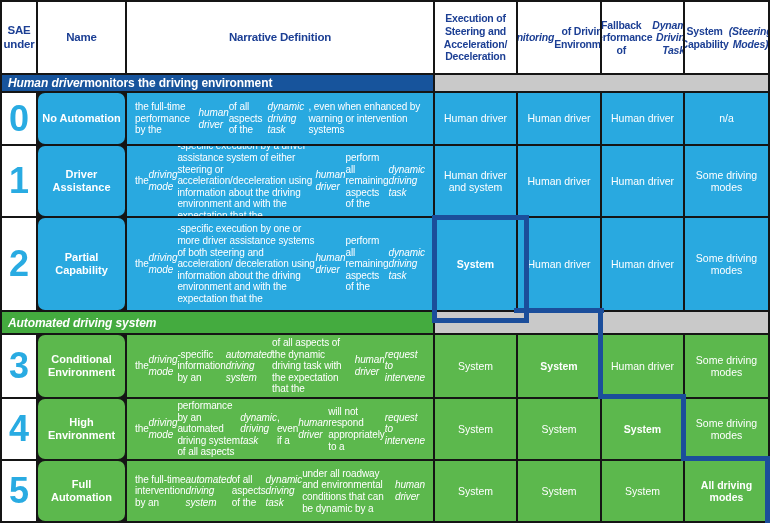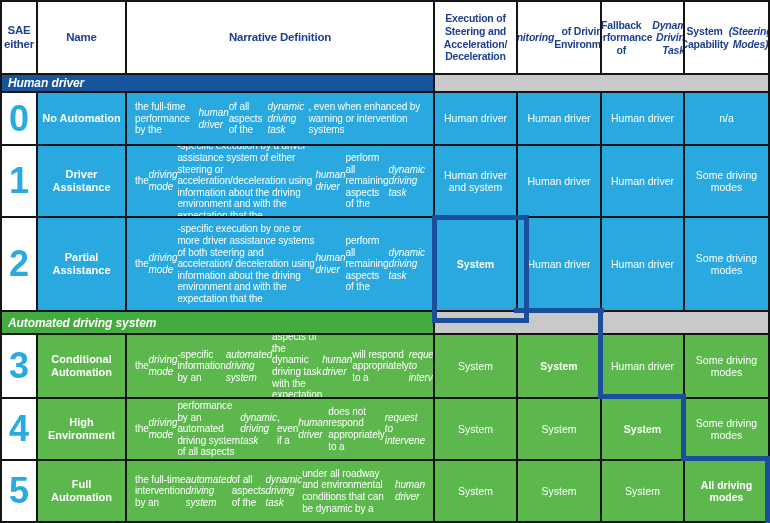--- a/index.html
+++ b/index.html
@@ -18,61 +18,62 @@
   .cell{background:#fff;display:flex;align-items:center;justify-content:center;overflow:hidden;box-sizing:border-box;}
   .hdr{color:#1c3f94;font-weight:bold;font-size:10.5px;line-height:1.2;text-align:center;padding:2px 2px;letter-spacing:-0.2px;}
   .hdr-left{font-size:11.5px;}
   .band-left{grid-column:1/4;color:#fff;font-weight:bold;font-size:12px;justify-content:flex-start;padding-left:6px;letter-spacing:-0.1px;}
   .band-right{grid-column:4/8;background:#c9c9c9;}
   .band-blue{background:#17549c;}
   .band-green{background:#44ab3f;}
   .bg-blue{background:#29a9e0;}
   .bg-green{background:#5cb84d;}
   .level{font-size:36px;font-weight:bold;color:#29abe2;line-height:1;}
-  .name{color:#fff;font-weight:bold;font-size:11px;text-align:center;line-height:1.2;padding:0 3px;}
+  .name{color:#fff;font-weight:bold;font-size:11px;text-align:center;line-height:1.2;padding:0 3px;border-radius:7px;}
   .narr{color:#fff;font-size:10px;line-height:1.16;justify-content:flex-start;text-align:left;padding:3px 8px;letter-spacing:-0.1px;}
   .val{color:#fff;font-size:10.5px;line-height:1.15;text-align:center;padding:0 5px;}
   .it{font-style:italic;}
   .b{font-weight:bold;}
   
   .sc{position:absolute;background:#1b4e9b;z-index:5;pointer-events:none;}
   #sc-box{background:transparent;border:5px solid #1b4e9b;left:432px;top:215px;width:87px;height:98px;}
   #sc-h1{left:514px;top:308px;width:90px;height:5px;}
   #sc-v1{left:598px;top:310px;width:5px;height:89px;}
   #sc-h2{left:598px;top:394px;width:88px;height:5px;}
   #sc-v2{left:681px;top:397px;width:5px;height:64px;}
   #sc-h3{left:681px;top:456px;width:89px;height:5px;}
   #sc-v3{left:765px;top:458px;width:5px;height:65px;}
 </style>
 </head>
 <body>
 
 <div id="grid">
 
-  <div class="cell hdr hdr-left">SAE either</div>
+  <div class="cell hdr hdr-left">SAE under</div>
   <div class="cell hdr hdr-left">Name</div>
   <div class="cell hdr hdr-left">Narrative Definition</div>
   <div class="cell hdr">
       <span>Execution of Steering and Acceleration/ Deceleration</span>
     </div>
   <div class="cell hdr">
       <span class="it">Monitoring</span>
       <span> of Driving Environment</span>
     </div>
   <div class="cell hdr">
       <span>Fallback Performance of </span>
       <span class="it">Dynamic Driving Task</span>
     </div>
   <div class="cell hdr">
       <span>System Capability </span>
       <span class="it">(Steering Modes)</span>
     </div>
 
   <div class="cell band-left band-blue">
       <span class="it">Human driver</span>
+      <span> monitors the driving environment</span>
     </div>
   <div class="cell band-right"></div>
 
   <div class="cell">
       <span class="level">0</span>
     </div>
     <div class="cell name bg-blue">No Automation</div>
     <div class="cell narr bg-blue">
       <span>the full-time performance by the </span>
       <span class="it">human driver</span>
@@ -96,21 +97,21 @@
       <span> perform all remaining aspects of the </span>
       <span class="it">dynamic driving task</span>
     </div>
     <div class="cell val bg-blue">Human driver and system</div>
     <div class="cell val bg-blue">Human driver</div>
     <div class="cell val bg-blue">Human driver</div>
     <div class="cell val bg-blue">Some driving modes</div>
     <div class="cell">
       <span class="level">2</span>
     </div>
-    <div class="cell name bg-blue">Partial Assistance</div>
+    <div class="cell name bg-blue">Partial Capability</div>
     <div class="cell narr bg-blue">
       <span>the </span>
       <span class="it">driving mode</span>
       <span>-specific execution by one or more driver assistance systems of both steering and acceleration/ deceleration using information about the driving environment and with the expectation that the </span>
       <span class="it">human driver</span>
       <span> perform all remaining aspects of the </span>
       <span class="it">dynamic driving task</span>
     </div>
     <div class="cell val bg-blue b">System</div>
     <div class="cell val bg-blue">Human driver</div>
@@ -124,47 +125,46 @@
   <div class="sc" id="sc-box"></div>
   <div class="sc" id="sc-h1"></div>
   <div class="sc" id="sc-v1"></div>
   <div class="sc" id="sc-h2"></div>
   <div class="sc" id="sc-v2"></div>
   <div class="sc" id="sc-h3"></div>
   <div class="sc" id="sc-v3"></div>
 <div class="cell">
       <span class="level">3</span>
     </div>
-    <div class="cell name bg-green">Conditional Automation</div>
+    <div class="cell name bg-green">Conditional Environment</div>
     <div class="cell narr bg-green">
       <span>the </span>
       <span class="it">driving mode</span>
       <span>-specific information by an </span>
       <span class="it">automated driving system</span>
       <span> of all aspects of the dynamic driving task with the expectation that the </span>
       <span class="it">human driver</span>
-      <span> will respond appropriately to a </span>
       <span class="it">request to intervene</span>
     </div>
     <div class="cell val bg-green">System</div>
     <div class="cell val bg-green b">System</div>
     <div class="cell val bg-green">Human driver</div>
     <div class="cell val bg-green">Some driving modes</div>
     <div class="cell">
       <span class="level">4</span>
     </div>
     <div class="cell name bg-green">High Environment</div>
     <div class="cell narr bg-green">
       <span>the </span>
       <span class="it">driving mode</span>
       <span>-specific performance by an automated driving system of all aspects of the </span>
       <span class="it">dynamic driving task</span>
       <span>, even if a </span>
       <span class="it">human driver</span>
-      <span> does not respond appropriately to a </span>
+      <span> will not respond appropriately to a </span>
       <span class="it">request to intervene</span>
     </div>
     <div class="cell val bg-green">System</div>
     <div class="cell val bg-green">System</div>
     <div class="cell val bg-green b">System</div>
     <div class="cell val bg-green">Some driving modes</div>
     <div class="cell">
       <span class="level">5</span>
     </div>
     <div class="cell name bg-green">Full Automation</div>

